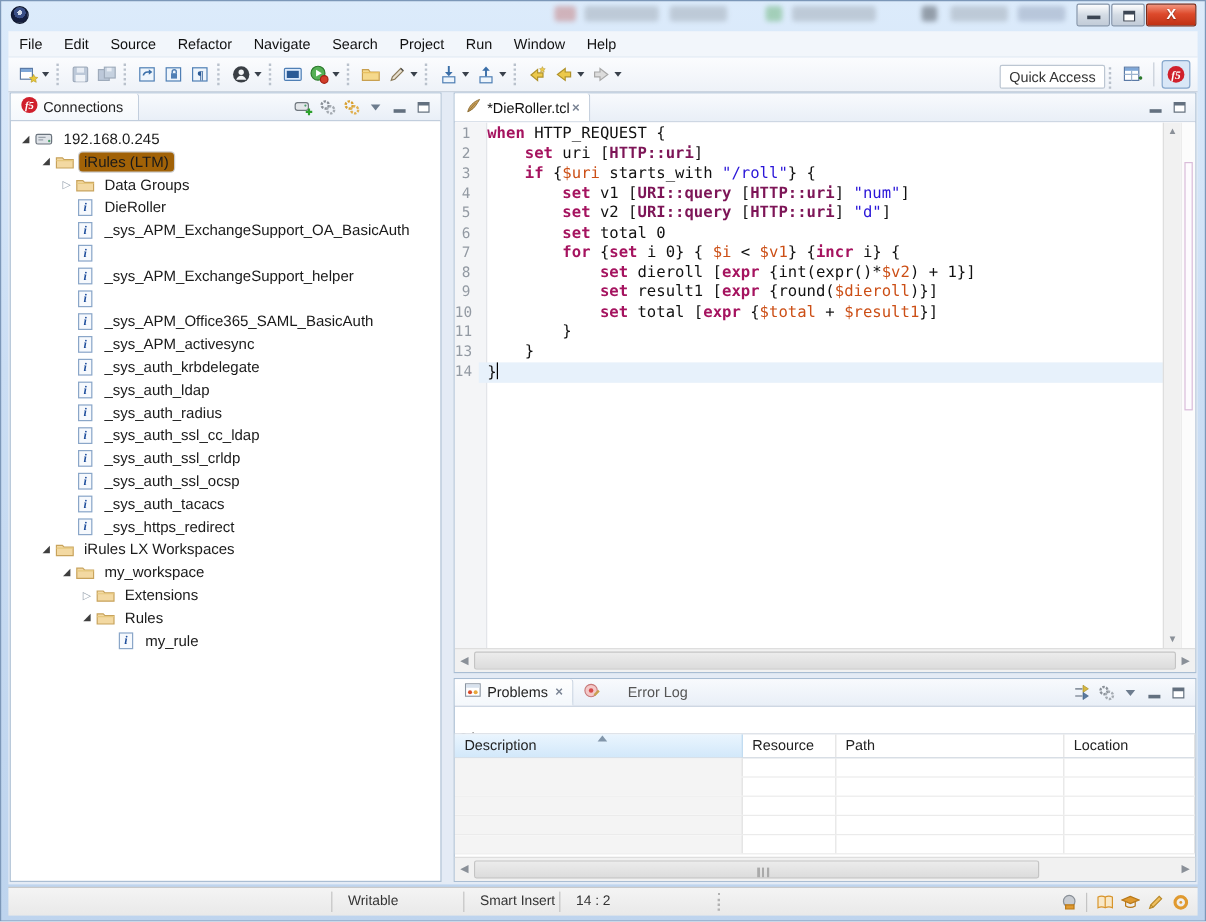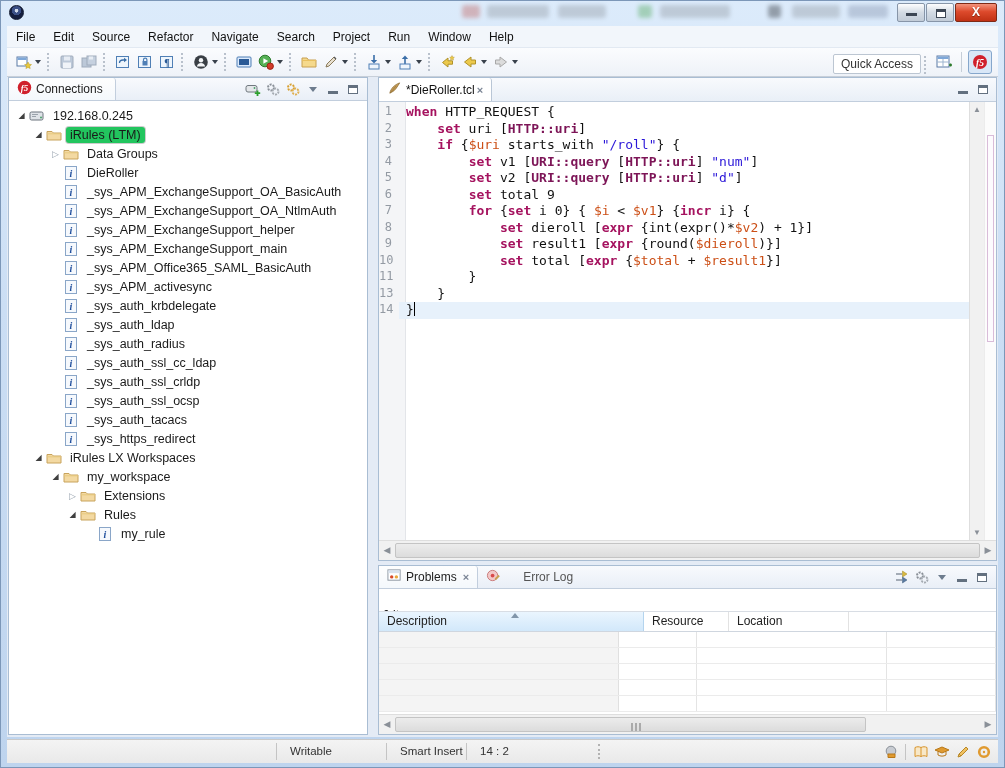--- a/index.html
+++ b/index.html
@@ -53,21 +53,21 @@
   .vmin { width:10px; height:3px; background:#63707f; margin-top:6px; }
   .vmax { width:10px; height:9px; border:1.5px solid #63707f; border-top-width:3px; background:#fff; }
   
   .tree { position:absolute; left:0; top:24px; right:0; bottom:0; overflow:hidden; padding-top:4px; }
   .trow { display:flex; align-items:center; height:19px; font-size:12.5px; color:#1a1a1a; white-space:nowrap; }
   .tarrow { width:13px; text-align:center; font-size:8px; flex:none; }
   .tarrow.exp { color:#3f3f3f; }
   .tarrow.col { color:#97a2ae; font-size:9px; }
   .ticon { width:16px; height:16px; flex:none; margin:0 4px 0 1px; position:relative; }
   .tlabel { padding:1px 4px; border-radius:3px; }
-  .trow.selected .tlabel { background:#22c55e; box-shadow:0 0 0 1px #cccccc; }
+  .trow.selected .tlabel { background:#a16207; box-shadow:0 0 0 1px #cccccc; }
   .irule-doc { width:12px; height:14px; margin:1px auto; background:#f6f9fd; border:1px solid #8aa6c8;
                font:bold italic 10px "Liberation Serif",serif; color:#1f4e9c; text-align:center; line-height:13px; }
   
   .editor-tabbar { position:absolute; left:0; top:0; right:0; height:24px;
                    background:linear-gradient(#f8fafd,#e9eff7); border-bottom:1px solid #c2cedd; display:flex; }
   .edtab { display:flex; align-items:center; padding:0 8px; font-size:12px; color:#111;
            background:#fff; border-right:1px solid #b9c6d6; border-top-right-radius:3px; }
   .edtools { margin-left:auto; display:flex; align-items:center; padding-right:3px; }
   .editor-body { position:absolute; left:0; top:24px; right:0; bottom:20px; background:#fff; overflow:hidden; }
   .gutterbg { position:absolute; left:0; top:0; bottom:0; width:27px; background:#f4f5f7; border-right:1px solid #e3e5e9; }
@@ -378,35 +378,33 @@
             <span class="ticon">
               <div class="irule-doc">i</div>
             </span>
             <span class="tlabel">_sys_APM_ExchangeSupport_OA_BasicAuth</span>
           </div>
           <div class="trow" style="padding-left: 40px;">
             <span class="tarrow"></span>
             <span class="ticon">
               <div class="irule-doc">i</div>
             </span>
-            <span class="tlabel">_sys_APM_ExchangeSupport_OA_NtlmAuth</span>
           </div>
           <div class="trow" style="padding-left: 40px;">
             <span class="tarrow"></span>
             <span class="ticon">
               <div class="irule-doc">i</div>
             </span>
             <span class="tlabel">_sys_APM_ExchangeSupport_helper</span>
           </div>
           <div class="trow" style="padding-left: 40px;">
             <span class="tarrow"></span>
             <span class="ticon">
               <div class="irule-doc">i</div>
             </span>
-            <span class="tlabel">_sys_APM_ExchangeSupport_main</span>
           </div>
           <div class="trow" style="padding-left: 40px;">
             <span class="tarrow"></span>
             <span class="ticon">
               <div class="irule-doc">i</div>
             </span>
             <span class="tlabel">_sys_APM_Office365_SAML_BasicAuth</span>
           </div>
           <div class="trow" style="padding-left: 40px;">
             <span class="tarrow"></span>
@@ -550,21 +548,21 @@
             <div class="cl">
               <span class="ln">4</span>
               <span class="ct"><span>        </span><span class="tk-k">set</span><span> v1 [</span><span class="tk-c">URI::query</span><span> [</span><span class="tk-c">HTTP::uri</span><span>] </span><span class="tk-s">"num"</span><span>]</span></span>
             </div>
             <div class="cl">
               <span class="ln">5</span>
               <span class="ct"><span>        </span><span class="tk-k">set</span><span> v2 [</span><span class="tk-c">URI::query</span><span> [</span><span class="tk-c">HTTP::uri</span><span>] </span><span class="tk-s">"d"</span><span>]</span></span>
             </div>
             <div class="cl">
               <span class="ln">6</span>
-              <span class="ct"><span>        </span><span class="tk-k">set</span><span> total 9</span></span>
+              <span class="ct"><span>        </span><span class="tk-k">set</span><span> total 0</span></span>
             </div>
             <div class="cl">
               <span class="ln">7</span>
               <span class="ct"><span>        </span><span class="tk-k">for</span><span> {</span><span class="tk-k">set</span><span> i 0} { </span><span class="tk-v">$i</span><span> &lt; </span><span class="tk-v">$v1</span><span>} {</span><span class="tk-k">incr</span><span> i} {</span></span>
             </div>
             <div class="cl">
               <span class="ln">8</span>
               <span class="ct"><span>            </span><span class="tk-k">set</span><span> dieroll [</span><span class="tk-k">expr</span><span> {int(expr()*</span><span class="tk-v">$v2</span><span>) + 1}]</span></span>
             </div>
             <div class="cl">
@@ -645,20 +643,21 @@
             </div>
           <div class="vbtn">
               <span class="vmax"></span>
             </div>
         </div>
       </div>
       <div class="items-label">0 items</div>
       <div class="prob-header" id="prob-header">
           <div class="pcol sorted" style="width: 265px;"><span>Description</span><span class="sortup"></span></div>
           <div class="pcol" style="width: 85px;"><span>Resource</span></div>
+          <div class="pcol" style="width: 210px;"><span>Path</span></div>
           <div class="pcol" style="width: 120px;"><span>Location</span></div>
         </div>
       <div class="prob-rows" id="prob-rows">
           <div class="prow">
             <div class="pcell desc" style="width: 265px;"></div>
             <div class="pcell" style="width: 85px;"></div>
             <div class="pcell" style="width: 210px;"></div>
             <div class="pcell" style="width: 120px;"></div>
           </div>
           <div class="prow">

